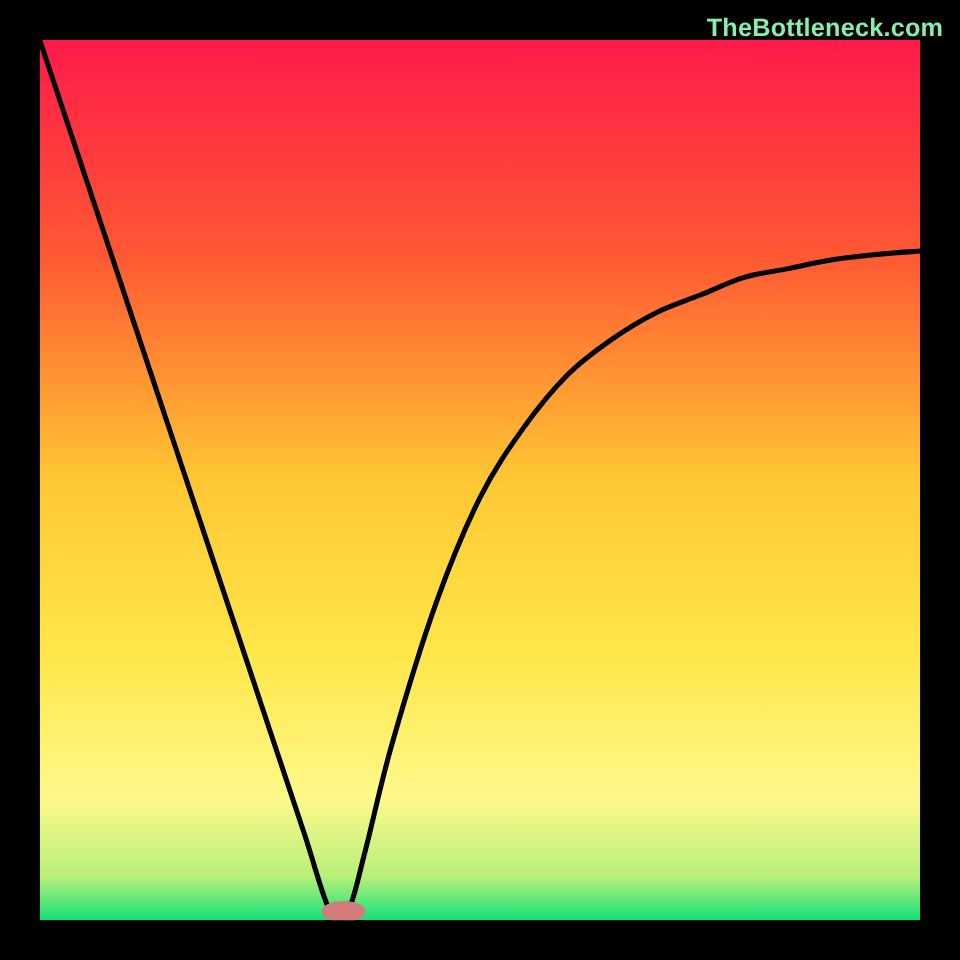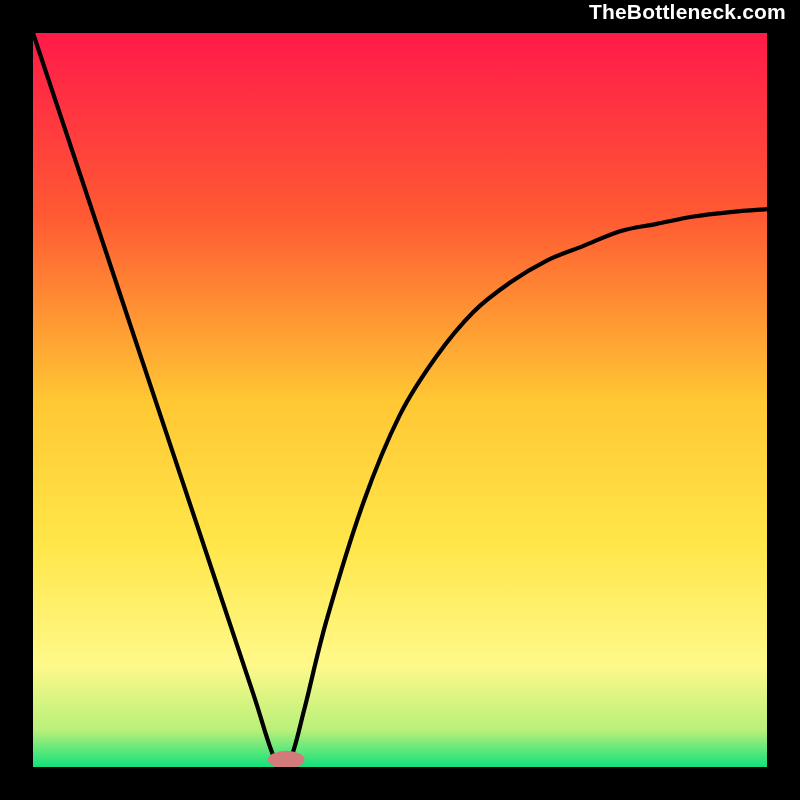--- a/index.html
+++ b/index.html
@@ -20,23 +20,23 @@
   .plot-area {
     position: absolute;
     left: 33px;
     top: 33px;
     width: 734px;
     height: 734px;
     overflow: hidden;
   }
   .watermark {
     position: absolute;
-    top: 0;
+    top: 12px;
     right: 14px;
-    color: #ffffff;
+    color: #86efac;
     font-size: 21px;
     font-weight: 600;
     letter-spacing: 0.2px;
     z-index: 5;
     margin-left: 41px;
   }
   svg {
     display: block;
   }
   .curve {

